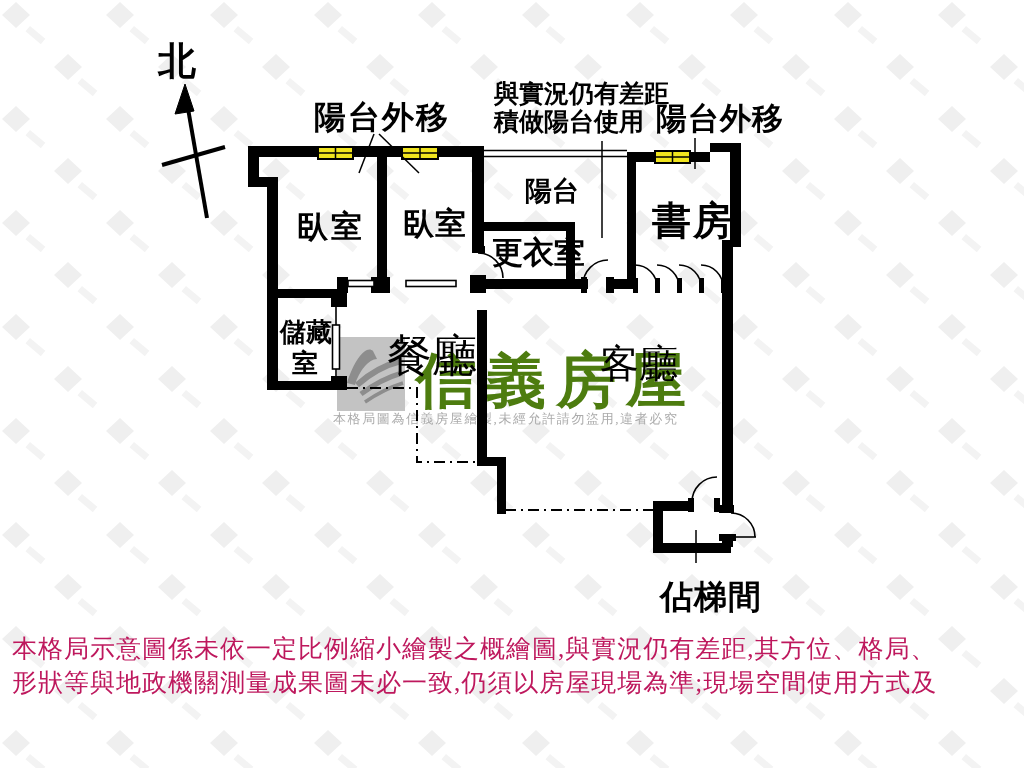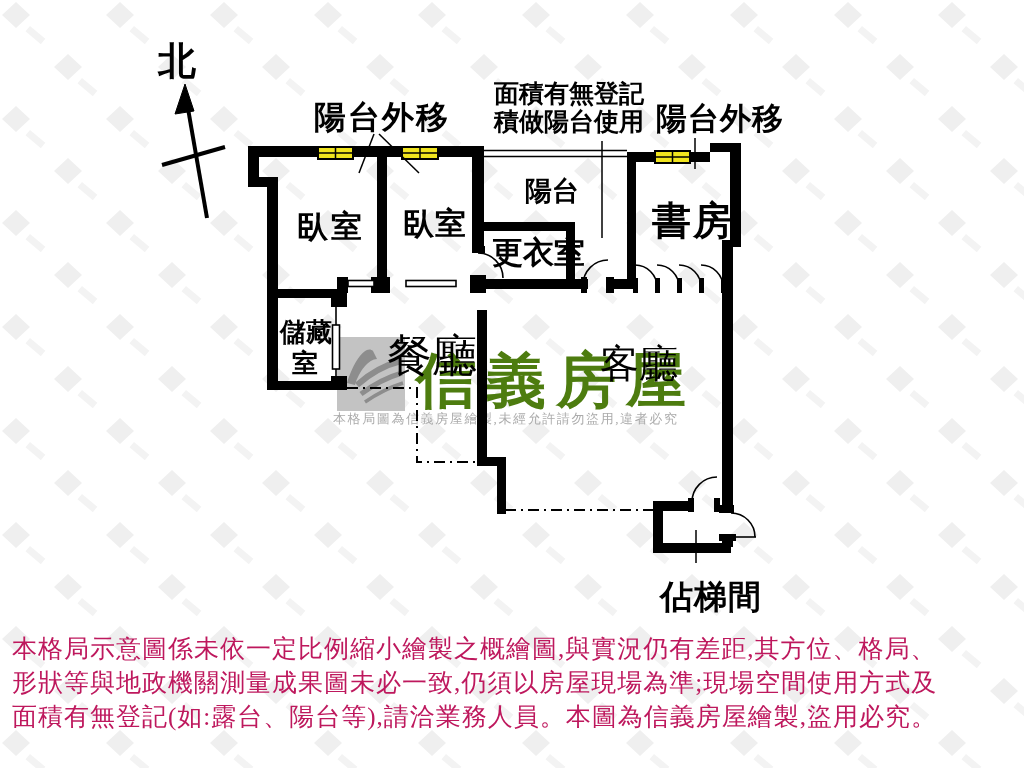--- a/index.html
+++ b/index.html
@@ -162,33 +162,32 @@
       <line x1="695" y1="138" x2="695" y2="169"></line>
       <line x1="602" y1="141" x2="602" y2="238"></line>
       <line x1="696" y1="530" x2="696" y2="563"></line>
     </g>
   </svg>
 
   <div class="lbl" style="left:158px;top:42px;font-size:38px;">北</div>
 
   <div class="lbl" style="left:314px;top:101px;font-size:32px;letter-spacing:2px;">陽台外移</div>
   <div class="lbl" style="left:656px;top:103px;font-size:31px;letter-spacing:1px;">陽台外移</div>
-  <div class="lbl" style="left:494px;top:81px;font-size:25px;">面積有無登記</div>
+  <div class="lbl" style="left:494px;top:81px;font-size:25px;">與實況仍有差距</div>
   <div class="lbl" style="left:494px;top:109px;font-size:25px;">積做陽台使用</div>
 
   <div class="lbl" style="left:297px;top:211px;font-size:31px;letter-spacing:3px;">臥室</div>
   <div class="lbl" style="left:403px;top:208px;font-size:31px;letter-spacing:1px;">臥室</div>
   <div class="lbl" style="left:525px;top:178px;font-size:27px;">陽台</div>
   <div class="lbl" style="left:492px;top:237px;font-size:31px;">更衣室</div>
   <div class="lbl" style="left:652px;top:201px;font-size:39px;letter-spacing:2px;">書房</div>
   <div class="lbl" style="left:280px;top:320px;font-size:26px;">儲藏</div>
   <div class="lbl" style="left:292px;top:351px;font-size:26px;">室</div>
   <div class="lbl big" style="left:387px;top:334px;font-size:45px;">餐廳</div>
   <div class="lbl big" style="left:600px;top:344px;font-size:39px;">客廳</div>
   <div class="lbl" style="left:660px;top:565px;font-size:33px;letter-spacing:1px;margin-top:16px;">佔梯間</div>
 
   <div class="disclaimer">
     <div>本格局示意圖係未依一定比例縮小繪製之概繪圖,與實況仍有差距,其方位、格局、</div>
     <div>形狀等與地政機關測量成果圖未必一致,仍須以房屋現場為準;現場空間使用方式及</div>
-    <div>面積有無登記(如:露台、陽台等),請洽業務人員。本圖為信義房屋繪製,盜用必究。</div>
   </div>
 
 </div>
 
 </body></html>

